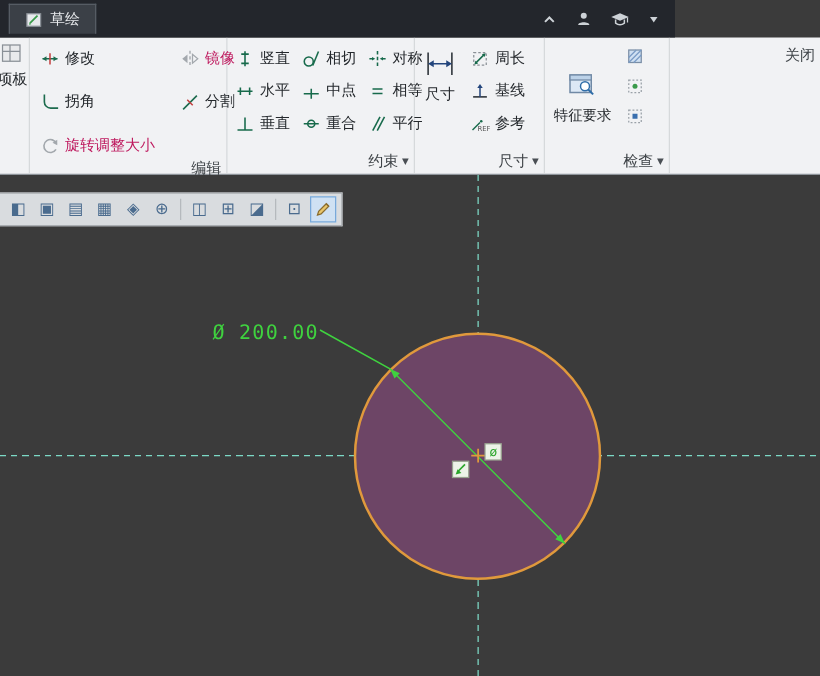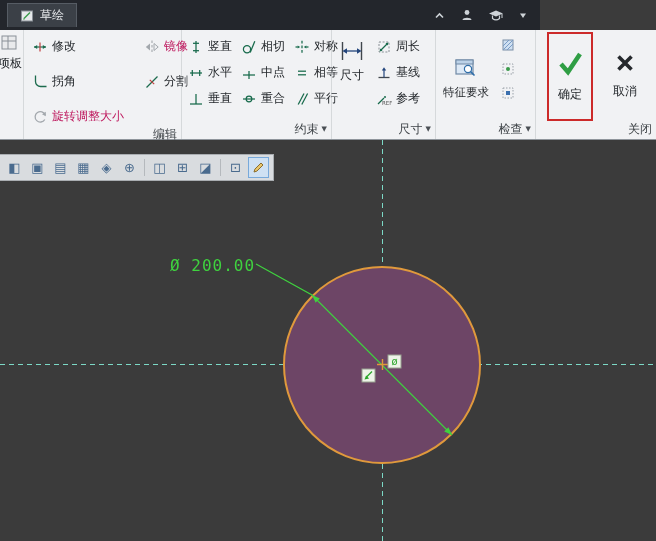--- a/index.html
+++ b/index.html
@@ -321,37 +321,20 @@
           </span>
         </div>
       </div>
       <div class="rg-label">
         <span>检查</span>
         <span class="arr">▼</span>
       </div>
     </div>
 
     <div class="rgroup g-close">
-      <div class="rg-body close-body">
-        <div class="okwrap">
-          <div class="redbox"></div>
-          <div class="vbtn tall">
-            <svg width="30" height="30" viewBox="0 0 30 30">
-                <path d="M6 16l7 8L25 6" fill="none" stroke="#2f9e44" stroke-width="4.5"></path>
-              </svg>
-            <span>确定</span>
-          </div>
-        </div>
-        <div class="vbtn tall">
-          <svg width="24" height="24" viewBox="0 0 24 24">
-              <path d="M5.5 5.5 18.5 18.5M18.5 5.5 5.5 18.5" stroke="#26292d" stroke-width="3.6"></path>
-            </svg>
-          <span>取消</span>
-        </div>
-      </div>
       <div class="rg-label">
         <span>关闭</span>
       </div>
     </div>
   </div>
 
   <div class="canvas">
     <div class="hline"></div>
     <div class="vline"></div>
     <div class="circle"></div>

